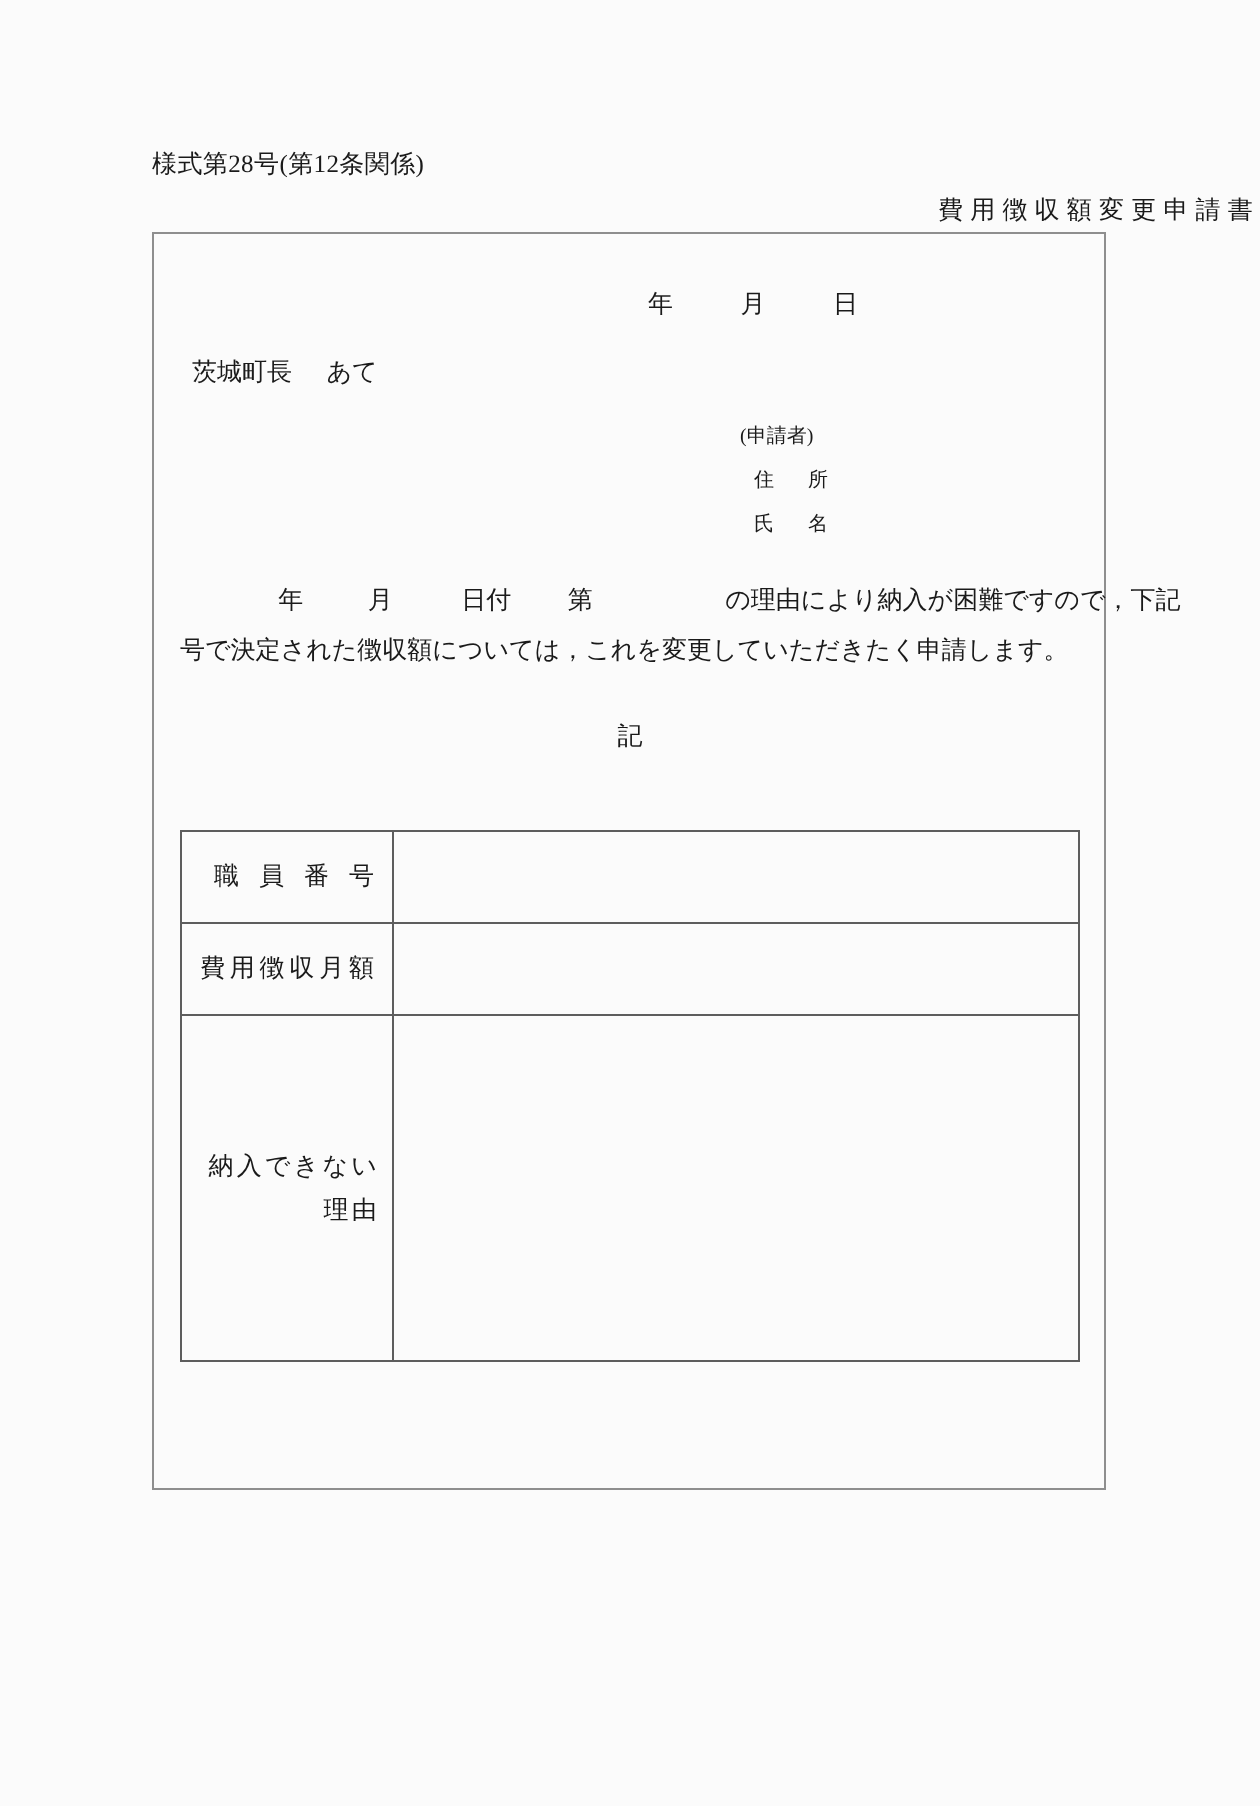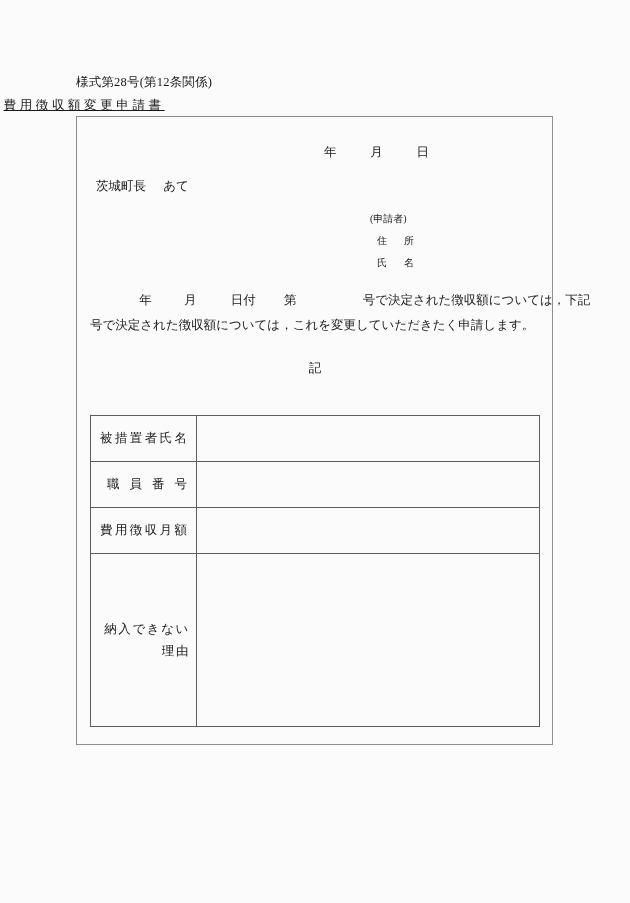--- a/index.html
+++ b/index.html
@@ -28,26 +28,25 @@
     top: 74px;
     font-size: 12.5px;
     letter-spacing: 0.2px;
     white-space: nowrap;
   }
   .doc-title {
     position: absolute;
     left: 0;
     right: 0;
     top: 97px;
-    text-align: left;
+    text-align: right;
     font-size: 12.5px;
     letter-spacing: 3.6px;
     text-indent: 3.6px;
     white-space: nowrap;
-    text-decoration: underline;
   }
 
   
   .frame {
     position: absolute;
     left: 76px;
     top: 116px;
     width: 477px;
     height: 629px;
     border: 1px solid #8e8e8e;
@@ -202,35 +201,29 @@
     <span class="l1">
       <span class="s1"></span>
       <span>年</span>
       <span class="s2"></span>
       <span>月</span>
       <span class="s3"></span>
       <span>日付</span>
       <span class="s4"></span>
       <span>第</span>
       <span class="s5"></span>
-      <span>号で決定された徴収額については，下記</span>
+      <span>の理由により納入が困難ですので，下記</span>
     </span>
     <span class="l2">号で決定された徴収額については，これを変更していただきたく申請します。</span>
   </div>
 
   <div class="ki-mark">記</div>
 
   <table class="tbl">
     <tbody>
-      <tr class="r-short">
-        <td class="lbl">
-          <span class="lbl-spread">被措置者氏名</span>
-        </td>
-        <td class="val"></td>
-      </tr>
       <tr class="r-short">
         <td class="lbl">
           <span class="lbl-spread wide">職員番号</span>
         </td>
         <td class="val"></td>
       </tr>
       <tr class="r-short">
         <td class="lbl">
           <span class="lbl-spread">費用徴収月額</span>
         </td>

